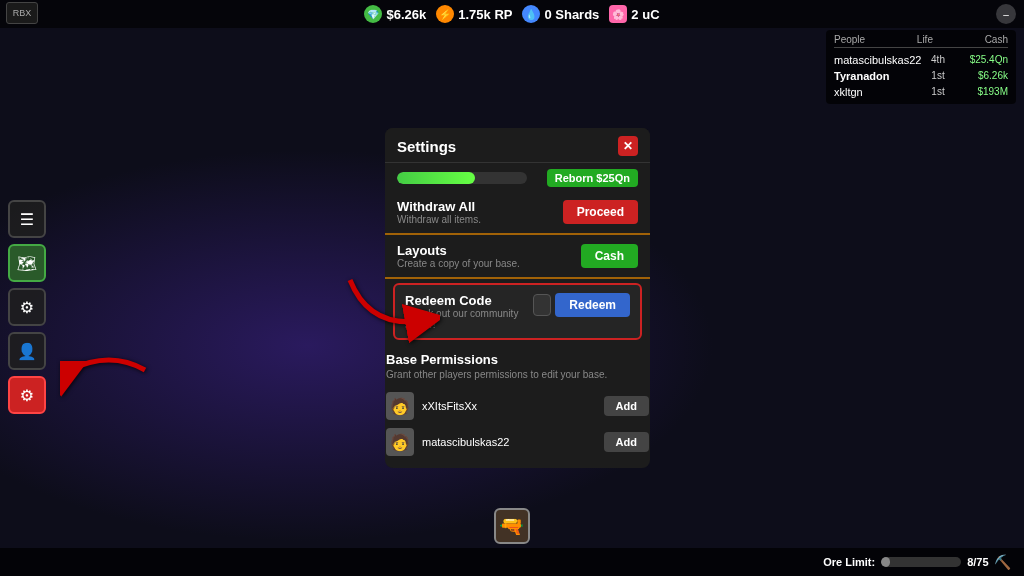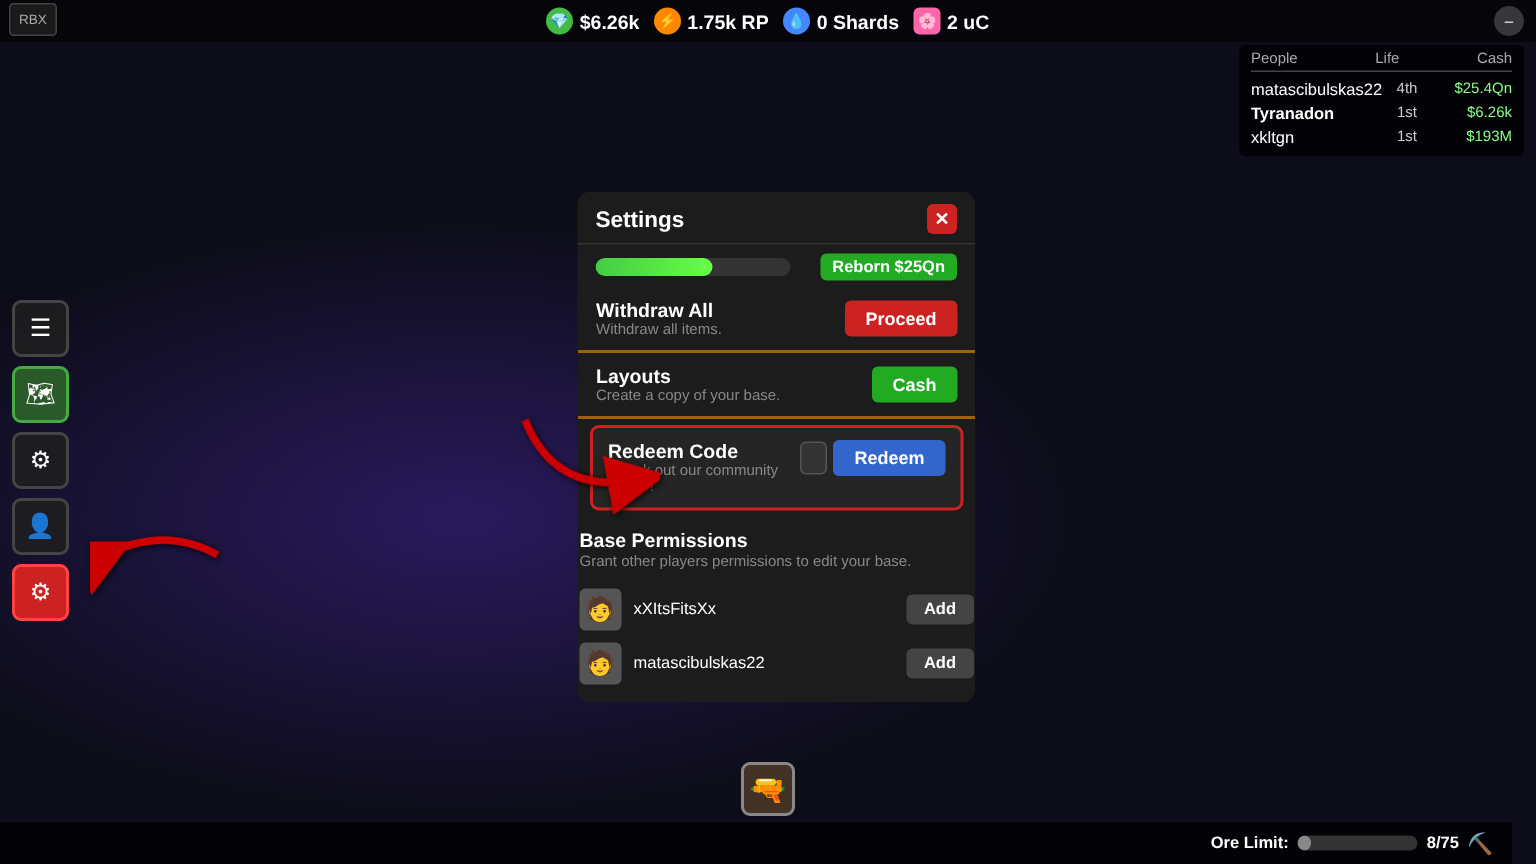--- a/index.html
+++ b/index.html
@@ -383,21 +383,21 @@
       font-size: 11px;
       font-weight: bold;
       cursor: pointer;
     }
 
     
     .bottom-bar {
       position: absolute;
       bottom: 0;
       left: 0;
-      right: 16px;
+      right: 0;
       height: 28px;
       background: rgba(0,0,0,0.7);
       display: flex;
       align-items: center;
       justify-content: flex-end;
       padding: 0 12px;
       z-index: 100;
     }
 
     .ore-limit {

